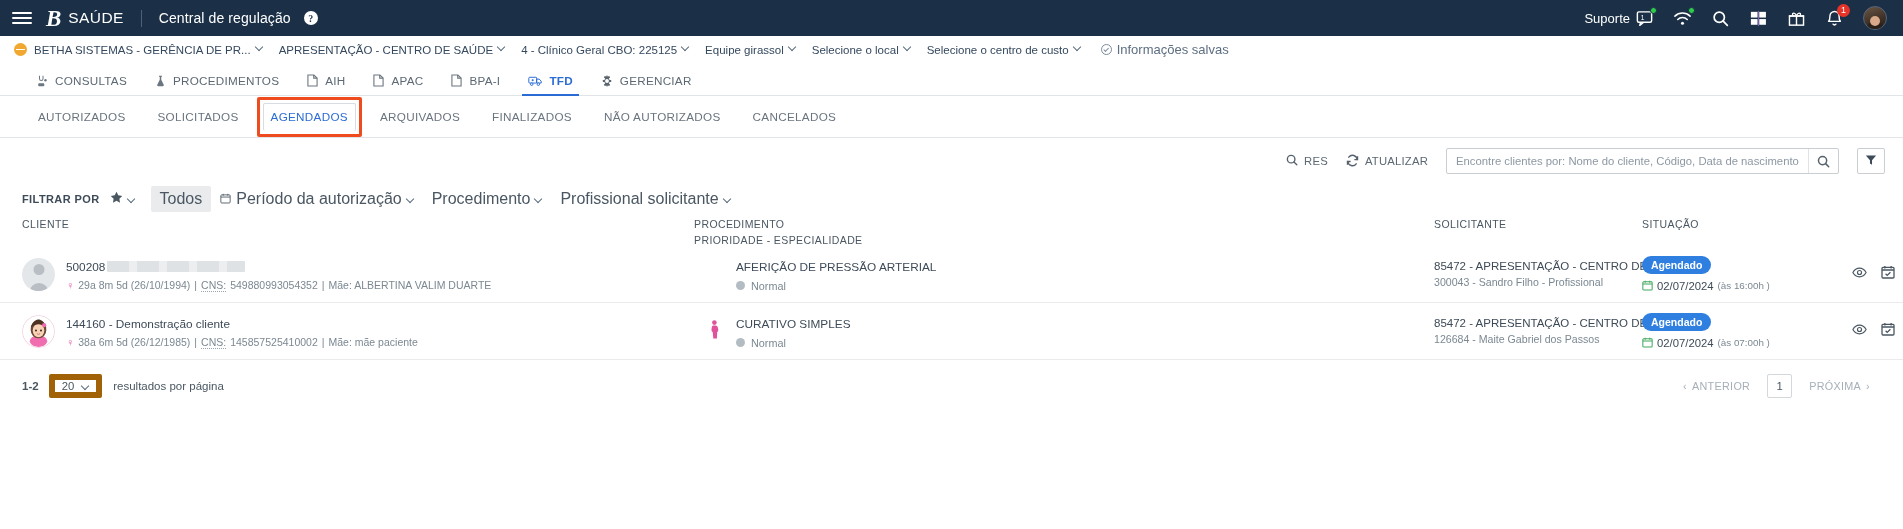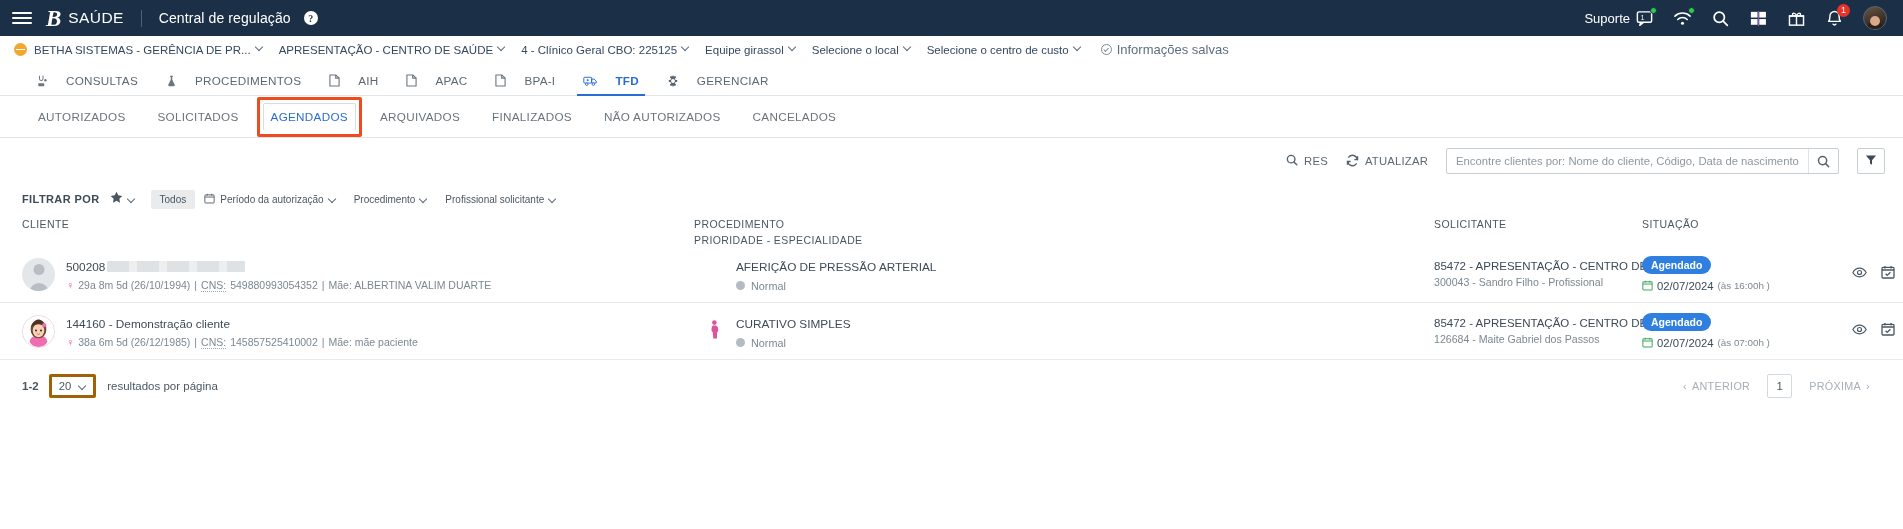--- a/index.html
+++ b/index.html
@@ -107,21 +107,21 @@
     transform:rotate(-45deg) translate(0px,-0.5px);
   }
 
   
   .maintabs {
     height: 32px; display:flex; align-items:flex-end;
     padding: 0 22px; border-bottom: 1px solid #e2e5e8;
     background:#fff; gap: 0;
   }
   .mtab {
-    display:flex; align-items:center; gap:18px;
+    display:flex; align-items:center; gap:7px;
     padding: 0 14px 8px 14px;
     font-size: 11.7px; letter-spacing: .25px;
     color:#5c6873; cursor:pointer; position:relative;
     white-space:nowrap;
   }
   .mtab.active { color:#2b6cd4; font-weight:bold; }
   .mtab.active::after {
     content:""; position:absolute; left:8px; right:8px; bottom:-1px;
     height:2px; background:#2b6cd4;
   }
@@ -179,21 +179,21 @@
   }
 
   
   .filterrow {
     height: 30px; display:flex; align-items:center;
     padding: 0 22px; gap:0; background:#fff;
   }
   .filter-label { font-size:11px; font-weight:bold; color:#3d4a57; letter-spacing:.4px; margin-right:10px;}
   .star-btn { display:flex; align-items:center; gap:5px; cursor:pointer; margin-right:16px;}
   .chip {
-    font-size:10px; color:#4a5762; padding: 4px 9px; cursor:pointer;
+    font-size:16px; color:#4a5762; padding: 4px 9px; cursor:pointer;
     white-space:nowrap; display:flex; align-items:center; gap:5px;
   }
   .chip.sel { background:#e9ebed; border-radius:2px; }
 
   
   .thead {
     display:flex; padding: 0 22px; margin-top: 4px;
     font-size: 10.5px; color:#4a5762; letter-spacing:.4px;
   }
   .col-cliente { width: 672px; flex:none; }
@@ -244,21 +244,21 @@
   .rowactions { margin-left:auto; display:flex; align-items:center; gap:14px; padding-right:4px;}
   .ract { cursor:pointer; display:block; }
   .preg-icon { width:42px; flex:none; display:flex; justify-content:center; }
 
   
   .pagination {
     display:flex; align-items:center; padding: 14px 22px; font-size:11.5px; color:#4a5762;
   }
   .pg-range { margin-right: 10px; font-weight: bold; }
   .pg-select {
-    border:3px solid #a16207; border-radius:2px; height:24px;
+    border:6px solid #a16207; border-radius:2px; height:24px;
     display:flex;align-items:center;gap:8px; padding: 0 7px; cursor:pointer;
     font-size:11.3px; color:#4a5762; background:#fff;
   }
   .pg-lbl { margin-left:11px; }
   .pg-right { margin-left:auto; display:flex; align-items:center; gap:0;}
   .pg-btn {
     font-size:10.8px; color:#a6afb7; padding: 5px 11px; cursor:pointer;
     display:flex;align-items:center;gap:5px; letter-spacing:.3px;
   }
   .pg-num {

